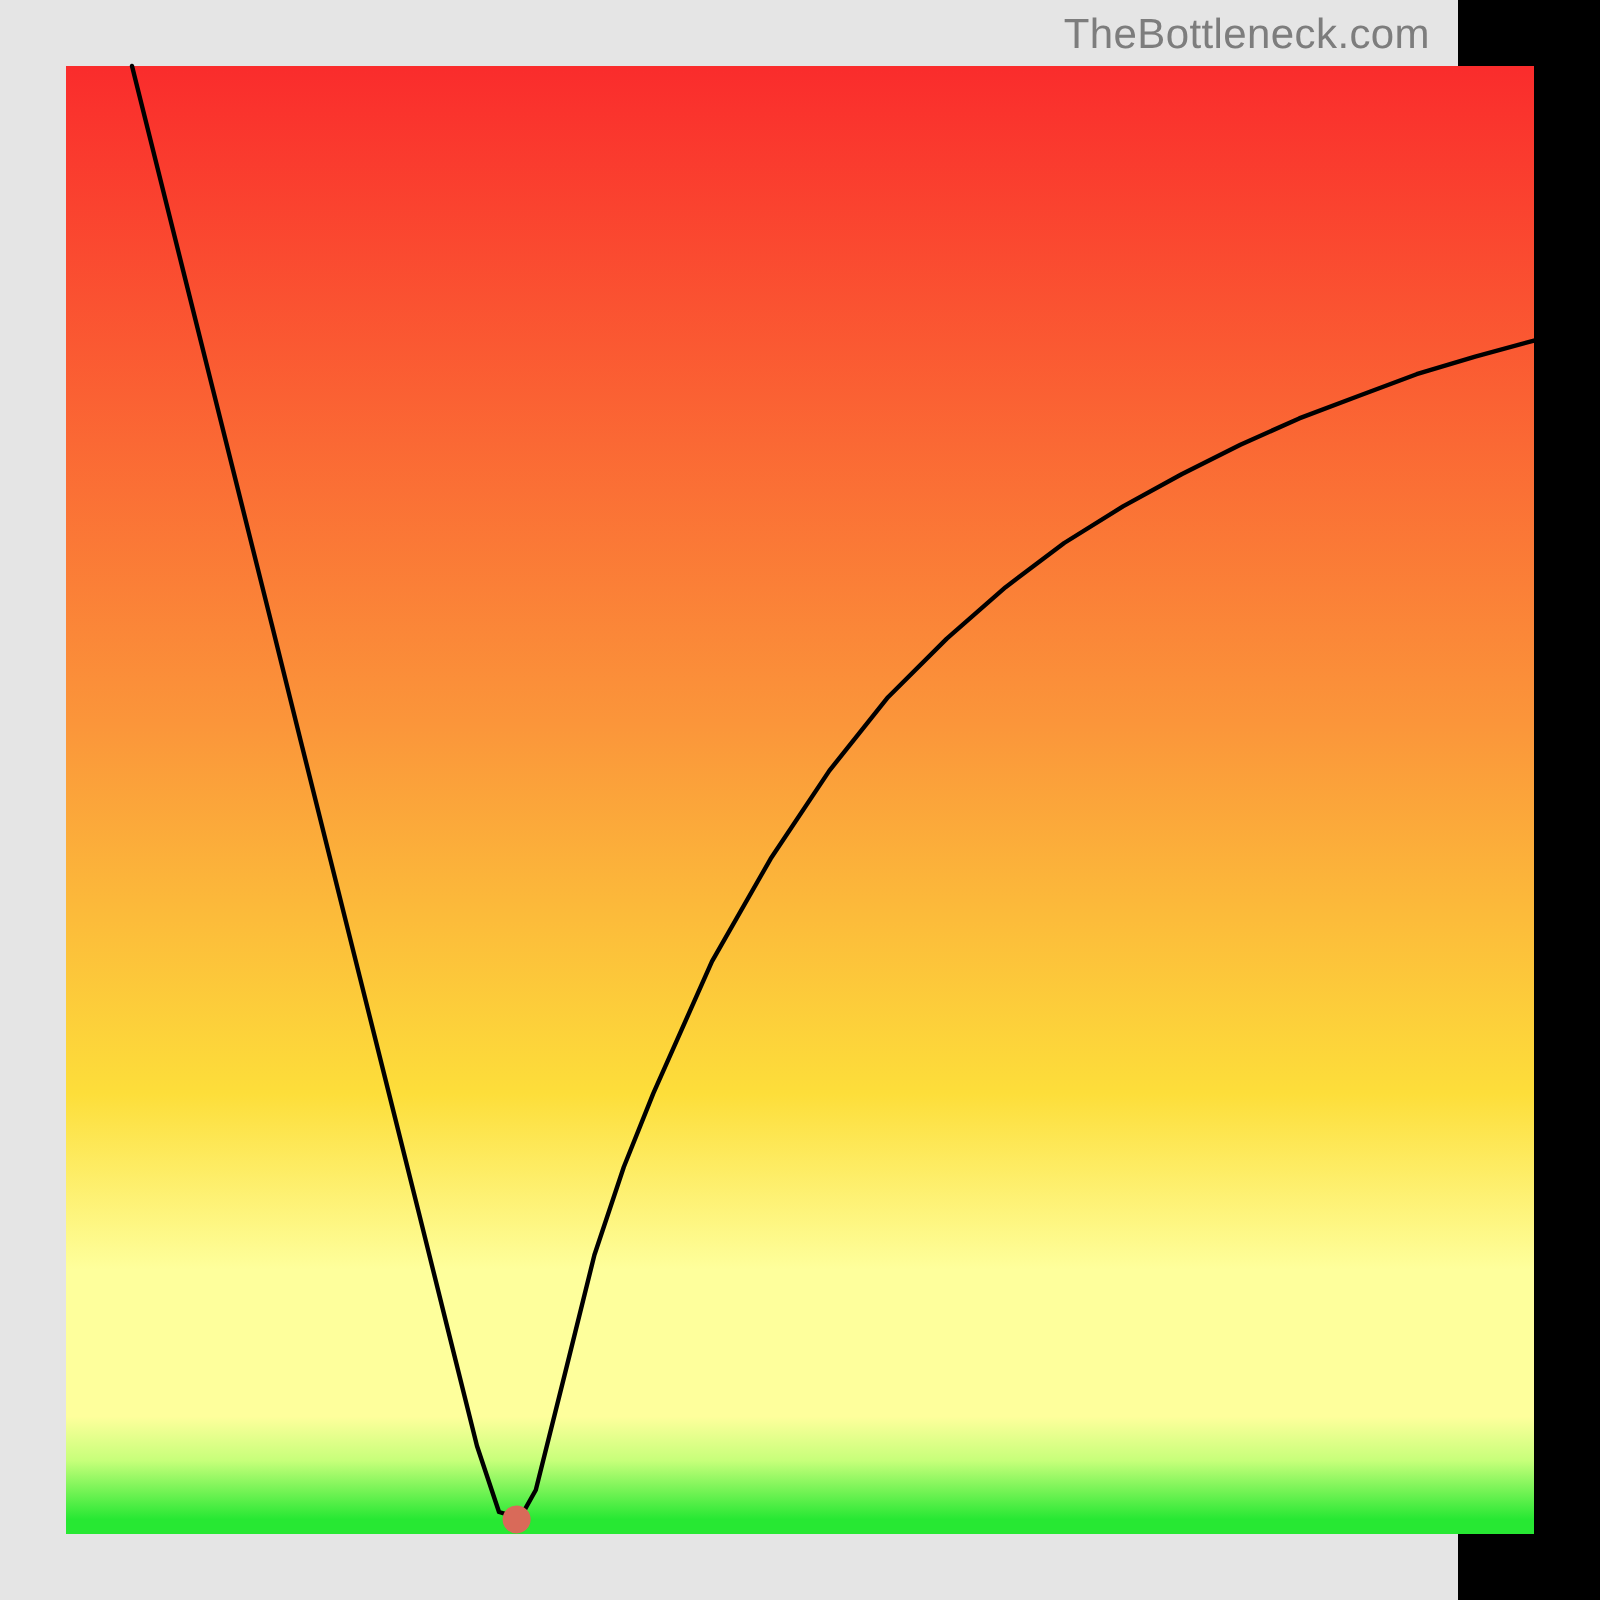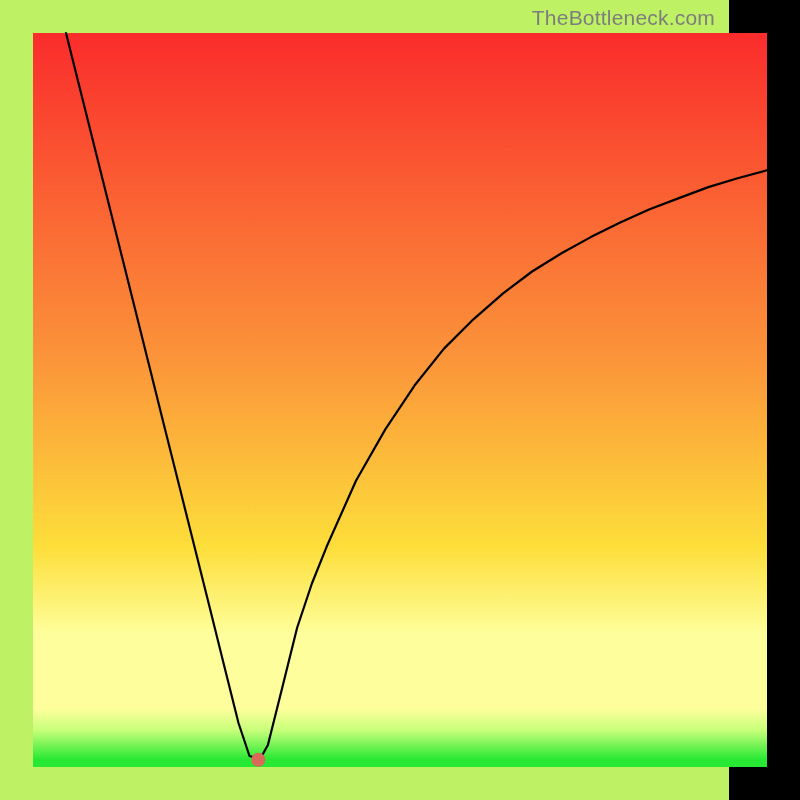--- a/index.html
+++ b/index.html
@@ -7,21 +7,21 @@
     padding: 0;
     width: 800px;
     height: 800px;
     background: #000;
     font-family: Arial, Helvetica, sans-serif;
   }
   .frame {
     position: relative;
     width: 729px;
     height: 800px;
-    background: #bef264;
+    background: #e5e5e5;
   }
   .plot-area {
     position: absolute;
     left: 33px;
     top: 33px;
     width: 734px;
     height: 734px;
     
     background: linear-gradient(
       to bottom,

